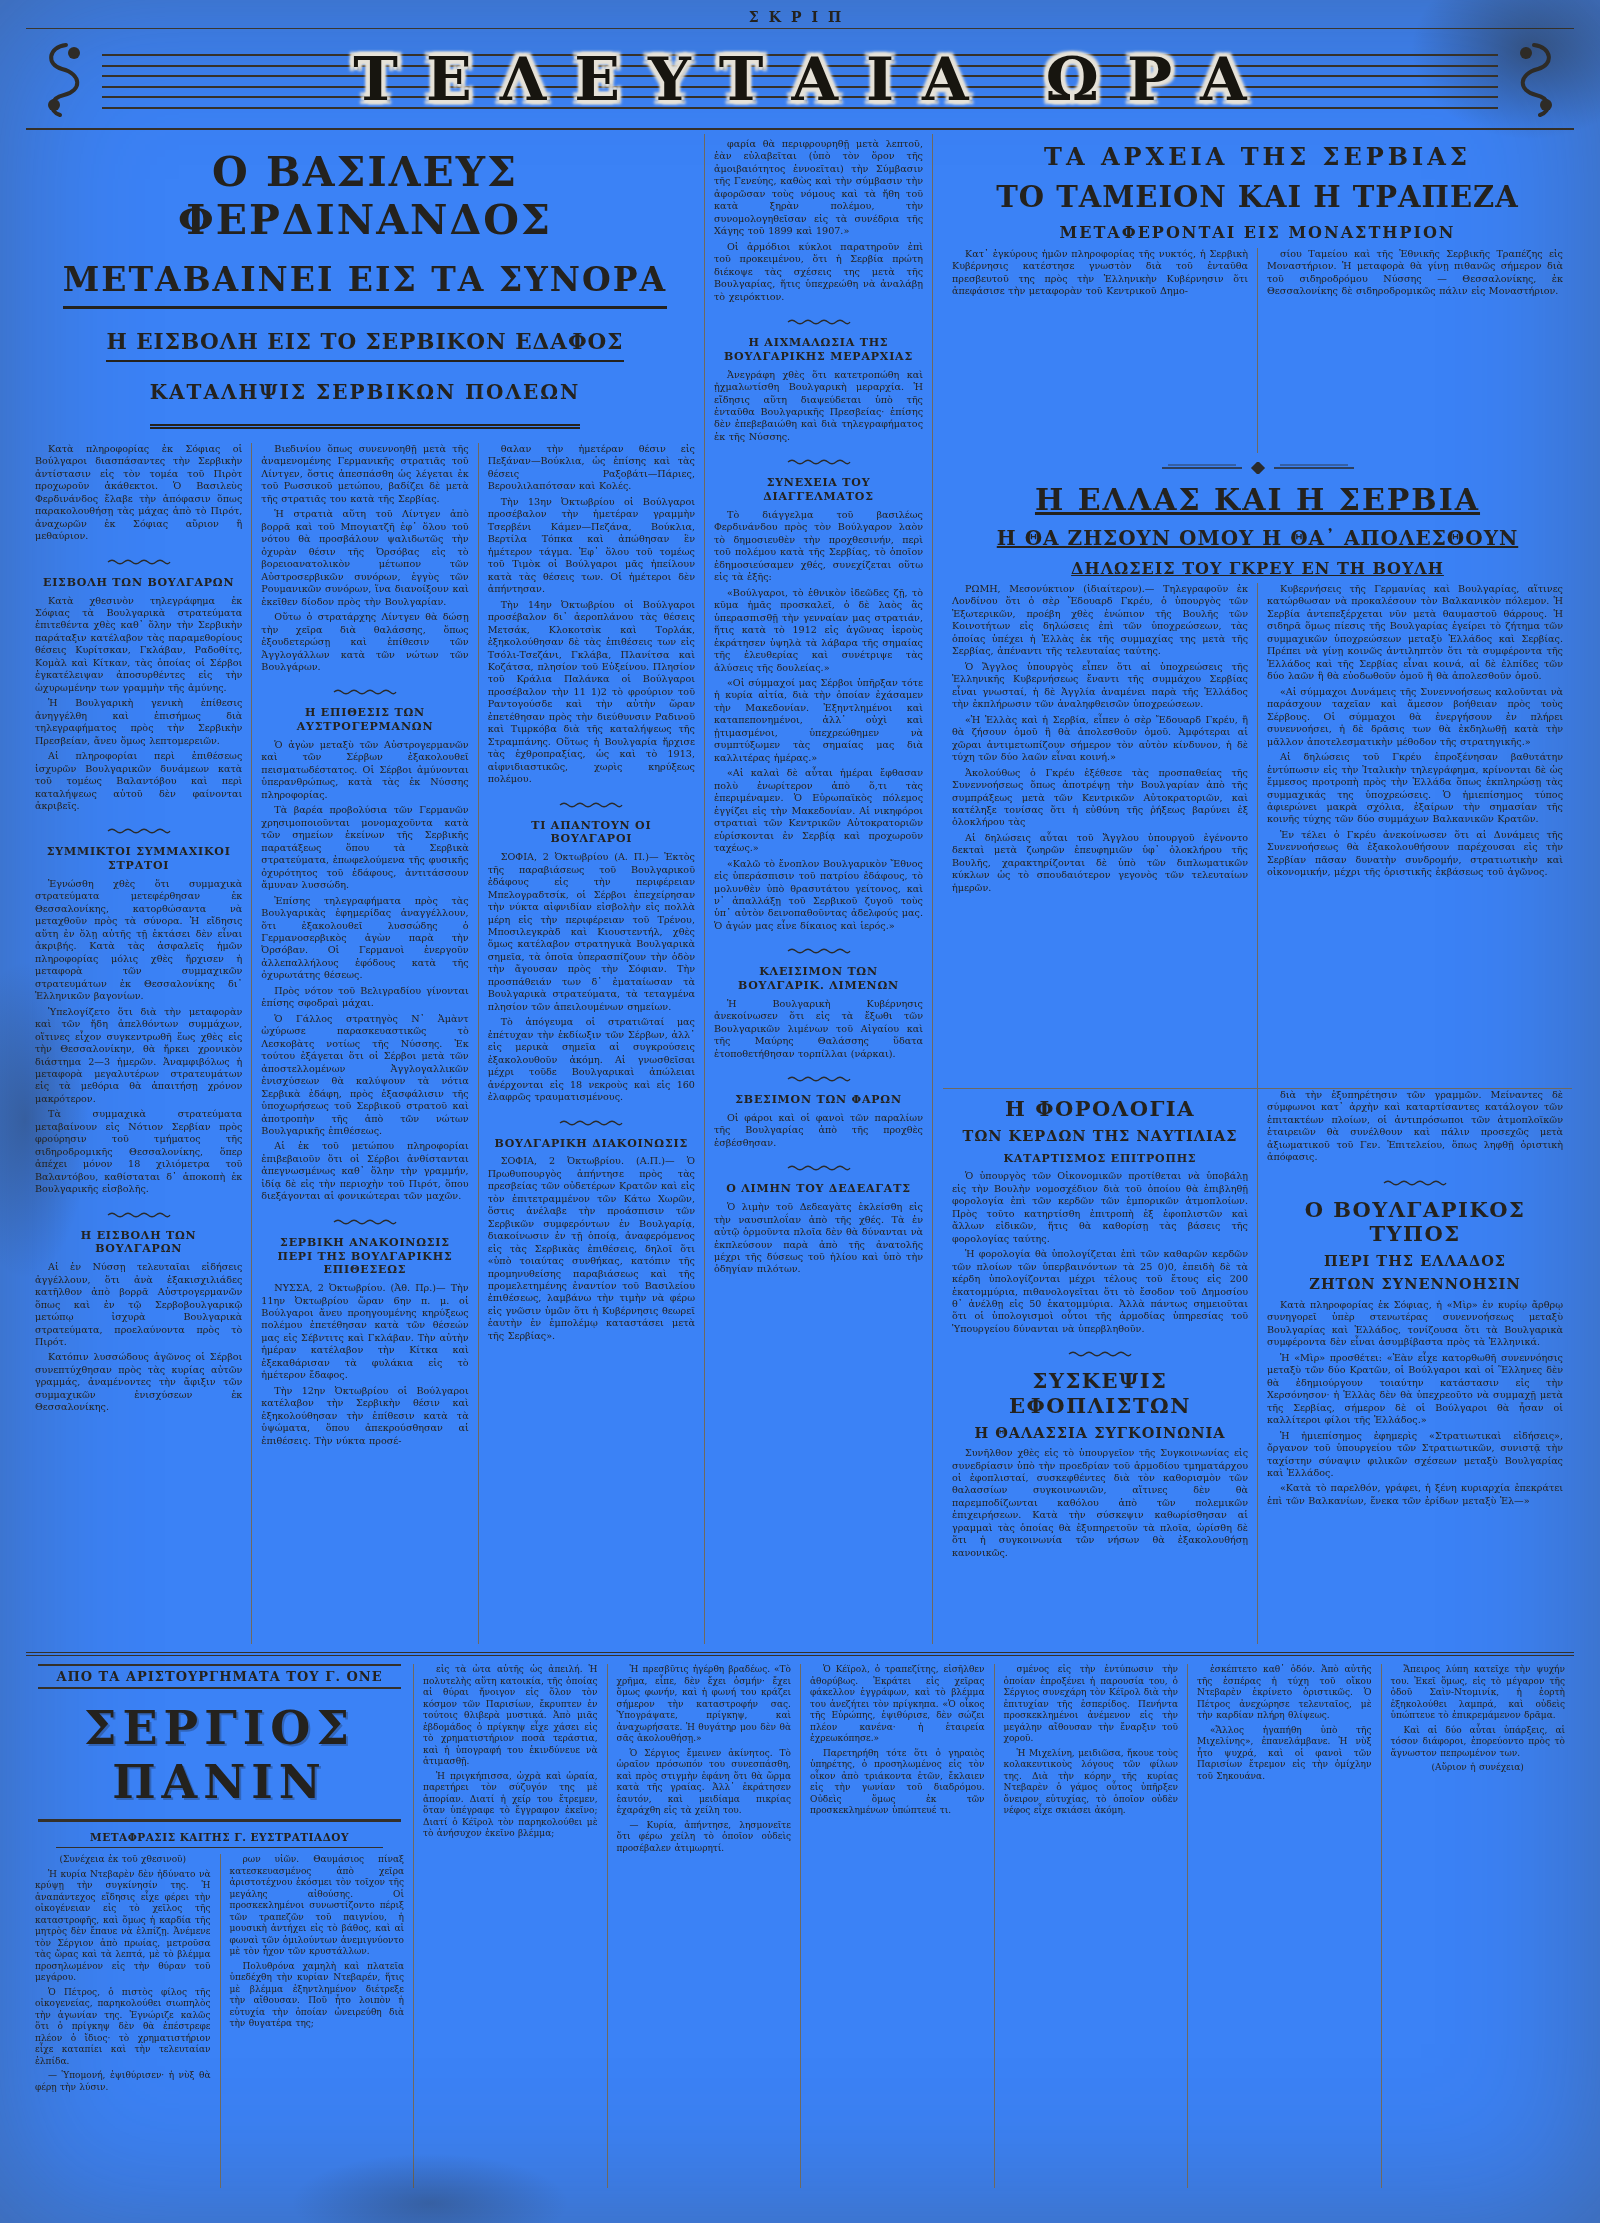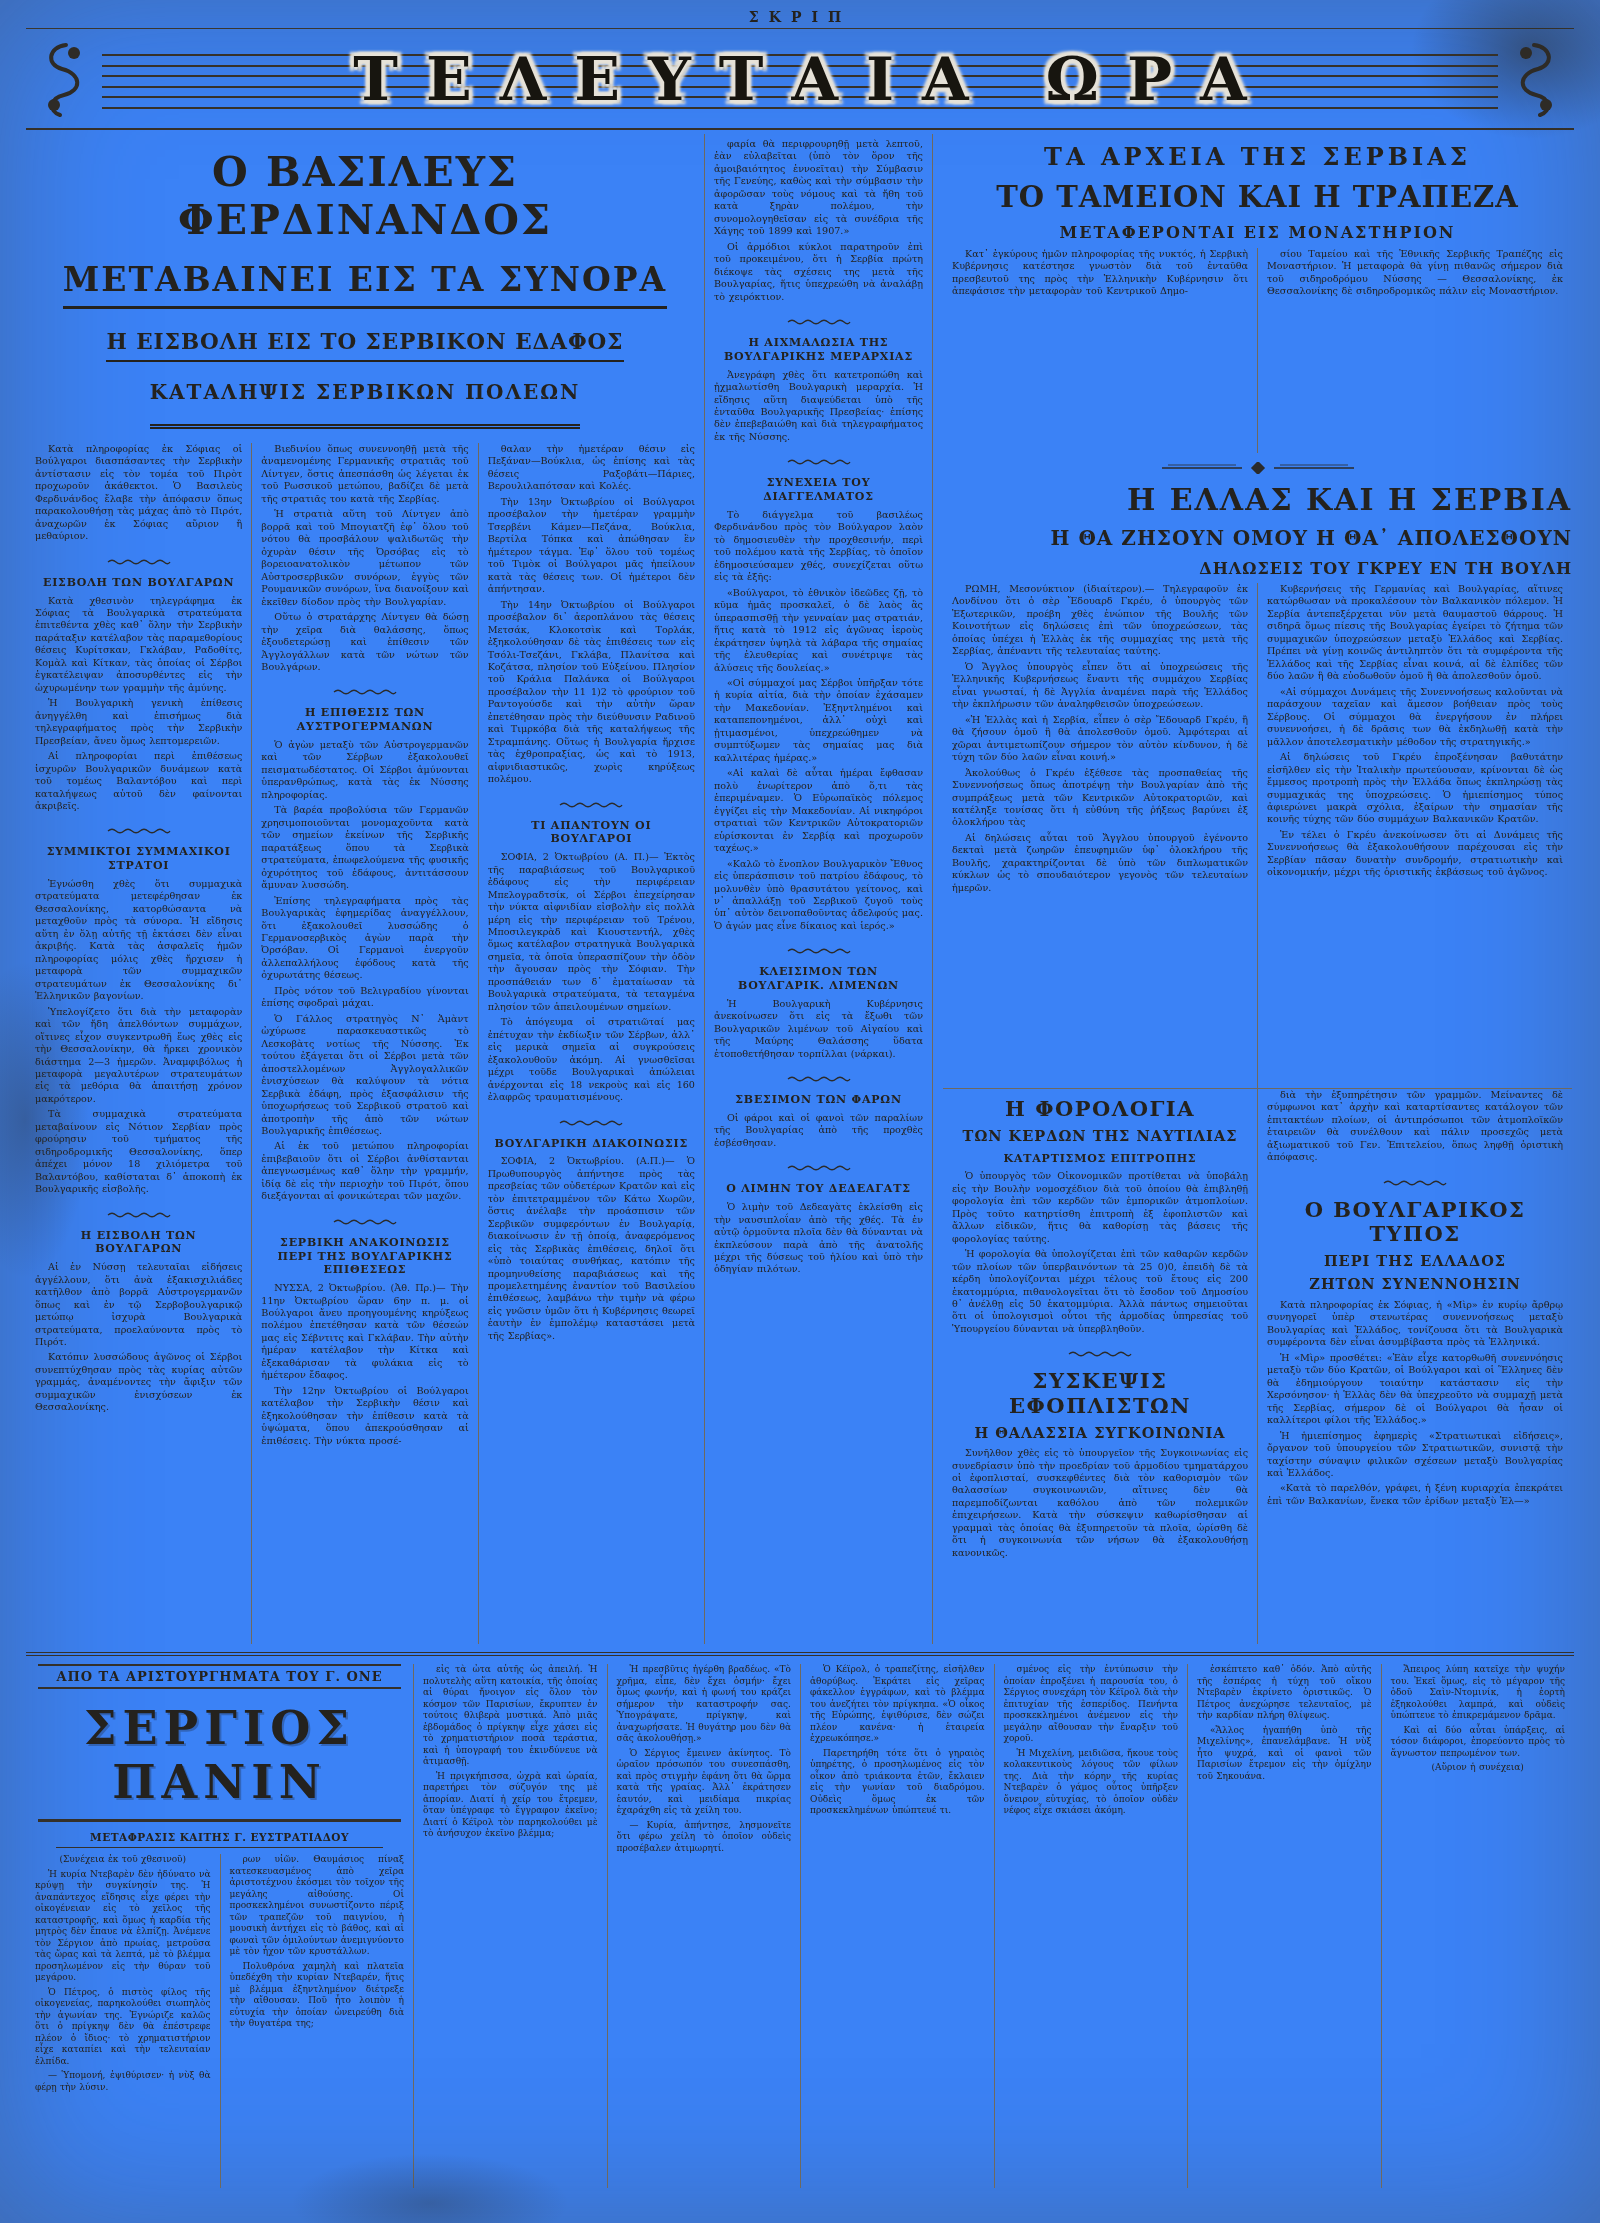--- a/index.html
+++ b/index.html
@@ -45,21 +45,21 @@
   .midcol { width:228px; flex:0 0 auto; border-left:1px solid #6e695f; padding:4px 9px 0; overflow:hidden; }
   .right-group { flex:1; border-left:1px solid #6e695f; padding:0 2px 0 10px; display:flex; flex-direction:column; overflow:hidden; }
 
   .arch-head { text-align:center; padding-top:8px; }
   .arch-kic { font-size:24px; font-weight:bold; letter-spacing:4px; margin-bottom:9px; }
   .arch-h   { font-size:29px; font-weight:bold; letter-spacing:1px; margin-bottom:9px; }
   .arch-sub { font-size:16px; font-weight:bold; letter-spacing:2px; margin-bottom:6px; }
   .twocol { display:flex; overflow:hidden; }
   .arch-body { height:205px; }
   .fancy { text-align:center; margin:6px 0 4px; }
-  .gs-head { text-align:right; }
+  .gs-head { text-align:center;text-decoration:underline; }
   .gs-h    { font-size:30px; font-weight:bold; letter-spacing:2px; margin-bottom:9px; }
   .gs-sub  { font-size:20px; font-weight:bold; letter-spacing:1px; margin-bottom:9px; }
   .gs-deck { font-size:16px; font-weight:bold; letter-spacing:1px; margin-bottom:5px; }
   .gs-body { height:505px; }
   .rb { display:flex; flex:1; overflow:hidden; border-top:1px solid #6e695f; }
   .rb .ncol { flex:1; }
 
   .para { font-size:9.6px; line-height:1.3; text-align:justify; text-indent:13px;
           margin:0 0 3px; word-spacing:.5px; }
   .centered-note { text-align:center; text-indent:0; }
@@ -255,21 +255,21 @@
         <div class="ncol">
             <p class="para">ΡΩΜΗ, Μεσονύκτιον (ἰδιαίτερον).— Τηλεγραφοῦν ἐκ Λονδίνου ὅτι ὁ σὲρ Ἔδουαρδ Γκρέυ, ὁ ὑπουργὸς τῶν Ἐξωτερικῶν, προέβη χθὲς ἐνώπιον τῆς Βουλῆς τῶν Κοινοτήτων εἰς δηλώσεις ἐπὶ τῶν ὑποχρεώσεων, τὰς ὁποίας ὑπέχει ἡ Ἑλλὰς ἐκ τῆς συμμαχίας της μετὰ τῆς Σερβίας, ἀπέναντι τῆς τελευταίας ταύτης.</p>
             <p class="para">Ὁ Ἄγγλος ὑπουργὸς εἶπεν ὅτι αἱ ὑποχρεώσεις τῆς Ἑλληνικῆς Κυβερνήσεως ἔναντι τῆς συμμάχου Σερβίας εἶναι γνωσταί, ἡ δὲ Ἀγγλία ἀναμένει παρὰ τῆς Ἑλλάδος τὴν ἐκπλήρωσιν τῶν ἀναληφθεισῶν ὑποχρεώσεων.</p>
             <p class="para">«Ἡ Ἑλλὰς καὶ ἡ Σερβία, εἶπεν ὁ σὲρ Ἔδουαρδ Γκρέυ, ἢ θὰ ζήσουν ὁμοῦ ἢ θὰ ἀπολεσθοῦν ὁμοῦ. Ἀμφότεραι αἱ χῶραι ἀντιμετωπίζουν σήμερον τὸν αὐτὸν κίνδυνον, ἡ δὲ τύχη τῶν δύο λαῶν εἶναι κοινή.»</p>
             <p class="para">Ἀκολούθως ὁ Γκρέυ ἐξέθεσε τὰς προσπαθείας τῆς Συνεννοήσεως ὅπως ἀποτρέψῃ τὴν Βουλγαρίαν ἀπὸ τῆς συμπράξεως μετὰ τῶν Κεντρικῶν Αὐτοκρατοριῶν, καὶ κατέληξε τονίσας ὅτι ἡ εὐθύνη τῆς ῥήξεως βαρύνει ἐξ ὁλοκλήρου τὰς</p>
             <p class="para">Αἱ δηλώσεις αὗται τοῦ Ἄγγλου ὑπουργοῦ ἐγένοντο δεκταὶ μετὰ ζωηρῶν ἐπευφημιῶν ὑφ᾽ ὁλοκλήρου τῆς Βουλῆς, χαρακτηρίζονται δὲ ὑπὸ τῶν διπλωματικῶν κύκλων ὡς τὸ σπουδαιότερον γεγονὸς τῶν τελευταίων ἡμερῶν.</p>
           </div>
         <div class="ncol">
             <p class="para">Κυβερνήσεις τῆς Γερμανίας καὶ Βουλγαρίας, αἵτινες κατώρθωσαν νὰ προκαλέσουν τὸν Βαλκανικὸν πόλεμον. Ἡ Σερβία ἀντεπεξέρχεται νῦν μετὰ θαυμαστοῦ θάρρους. Ἡ σιδηρᾶ ὅμως πίεσις τῆς Βουλγαρίας ἐγείρει τὸ ζήτημα τῶν συμμαχικῶν ὑποχρεώσεων μεταξὺ Ἑλλάδος καὶ Σερβίας. Πρέπει νὰ γίνῃ κοινῶς ἀντιληπτὸν ὅτι τὰ συμφέροντα τῆς Ἑλλάδος καὶ τῆς Σερβίας εἶναι κοινά, αἱ δὲ ἐλπίδες τῶν δύο λαῶν ἢ θὰ εὐοδωθοῦν ὁμοῦ ἢ θὰ ἀπολεσθοῦν ὁμοῦ.</p>
             <p class="para">«Αἱ σύμμαχοι Δυνάμεις τῆς Συνεννοήσεως καλοῦνται νὰ παράσχουν ταχεῖαν καὶ ἄμεσον βοήθειαν πρὸς τοὺς Σέρβους. Οἱ σύμμαχοι θὰ ἐνεργήσουν ἐν πλήρει συνεννοήσει, ἡ δὲ δρᾶσις των θὰ ἐκδηλωθῇ κατὰ τὴν μᾶλλον ἀποτελεσματικὴν μέθοδον τῆς στρατηγικῆς.»</p>
-            <p class="para">Αἱ δηλώσεις τοῦ Γκρέυ ἐπροξένησαν βαθυτάτην εἰσῆλθεν εἰς τὴν Ἰταλικὴν πρωτεύουσαν, κρίνονται δὲ ὡς ἔμμεσος προτροπὴ πρὸς τὴν Ἑλλάδα ὅπως ἐκπληρώσῃ τὰς συμμαχικάς της ὑποχρεώσεις. Ὁ ἡμιεπίσημος τύπος ἀφιερώνει μακρὰ σχόλια, ἐξαίρων τὴν σημασίαν τῆς κοινῆς τύχης τῶν δύο συμμάχων Βαλκανικῶν Κρατῶν.</p>
+            <p class="para">Αἱ δηλώσεις τοῦ Γκρέυ ἐπροξένησαν βαθυτάτην ἐντύπωσιν εἰς τὴν Ἰταλικὴν τηλεγράφημα, κρίνονται δὲ ὡς ἔμμεσος προτροπὴ πρὸς τὴν Ἑλλάδα ὅπως ἐκπληρώσῃ τὰς συμμαχικάς της ὑποχρεώσεις. Ὁ ἡμιεπίσημος τύπος ἀφιερώνει μακρὰ σχόλια, ἐξαίρων τὴν σημασίαν τῆς κοινῆς τύχης τῶν δύο συμμάχων Βαλκανικῶν Κρατῶν.</p>
             <p class="para">Ἐν τέλει ὁ Γκρέυ ἀνεκοίνωσεν ὅτι αἱ Δυνάμεις τῆς Συνεννοήσεως θὰ ἐξακολουθήσουν παρέχουσαι εἰς τὴν Σερβίαν πᾶσαν δυνατὴν συνδρομήν, στρατιωτικὴν καὶ οἰκονομικήν, μέχρι τῆς ὁριστικῆς ἐκβάσεως τοῦ ἀγῶνος.</p>
           </div>
       </div>
 
       <div class="rb">
         <div class="ncol">
             <div class="art-head">Η ΦΟΡΟΛΟΓΙΑ</div>
             <div class="art-subhead">ΤΩΝ ΚΕΡΔΩΝ ΤΗΣ ΝΑΥΤΙΛΙΑΣ</div>
             <div class="subhead">ΚΑΤΑΡΤΙΣΜΟΣ ΕΠΙΤΡΟΠΗΣ</div>
             <p class="para">Ὁ ὑπουργὸς τῶν Οἰκονομικῶν προτίθεται νὰ ὑποβάλῃ εἰς τὴν Βουλὴν νομοσχέδιον διὰ τοῦ ὁποίου θὰ ἐπιβληθῇ φορολογία ἐπὶ τῶν κερδῶν τῶν ἐμπορικῶν ἀτμοπλοίων. Πρὸς τοῦτο κατηρτίσθη ἐπιτροπὴ ἐξ ἐφοπλιστῶν καὶ ἄλλων εἰδικῶν, ἥτις θὰ καθορίσῃ τὰς βάσεις τῆς φορολογίας ταύτης.</p>

